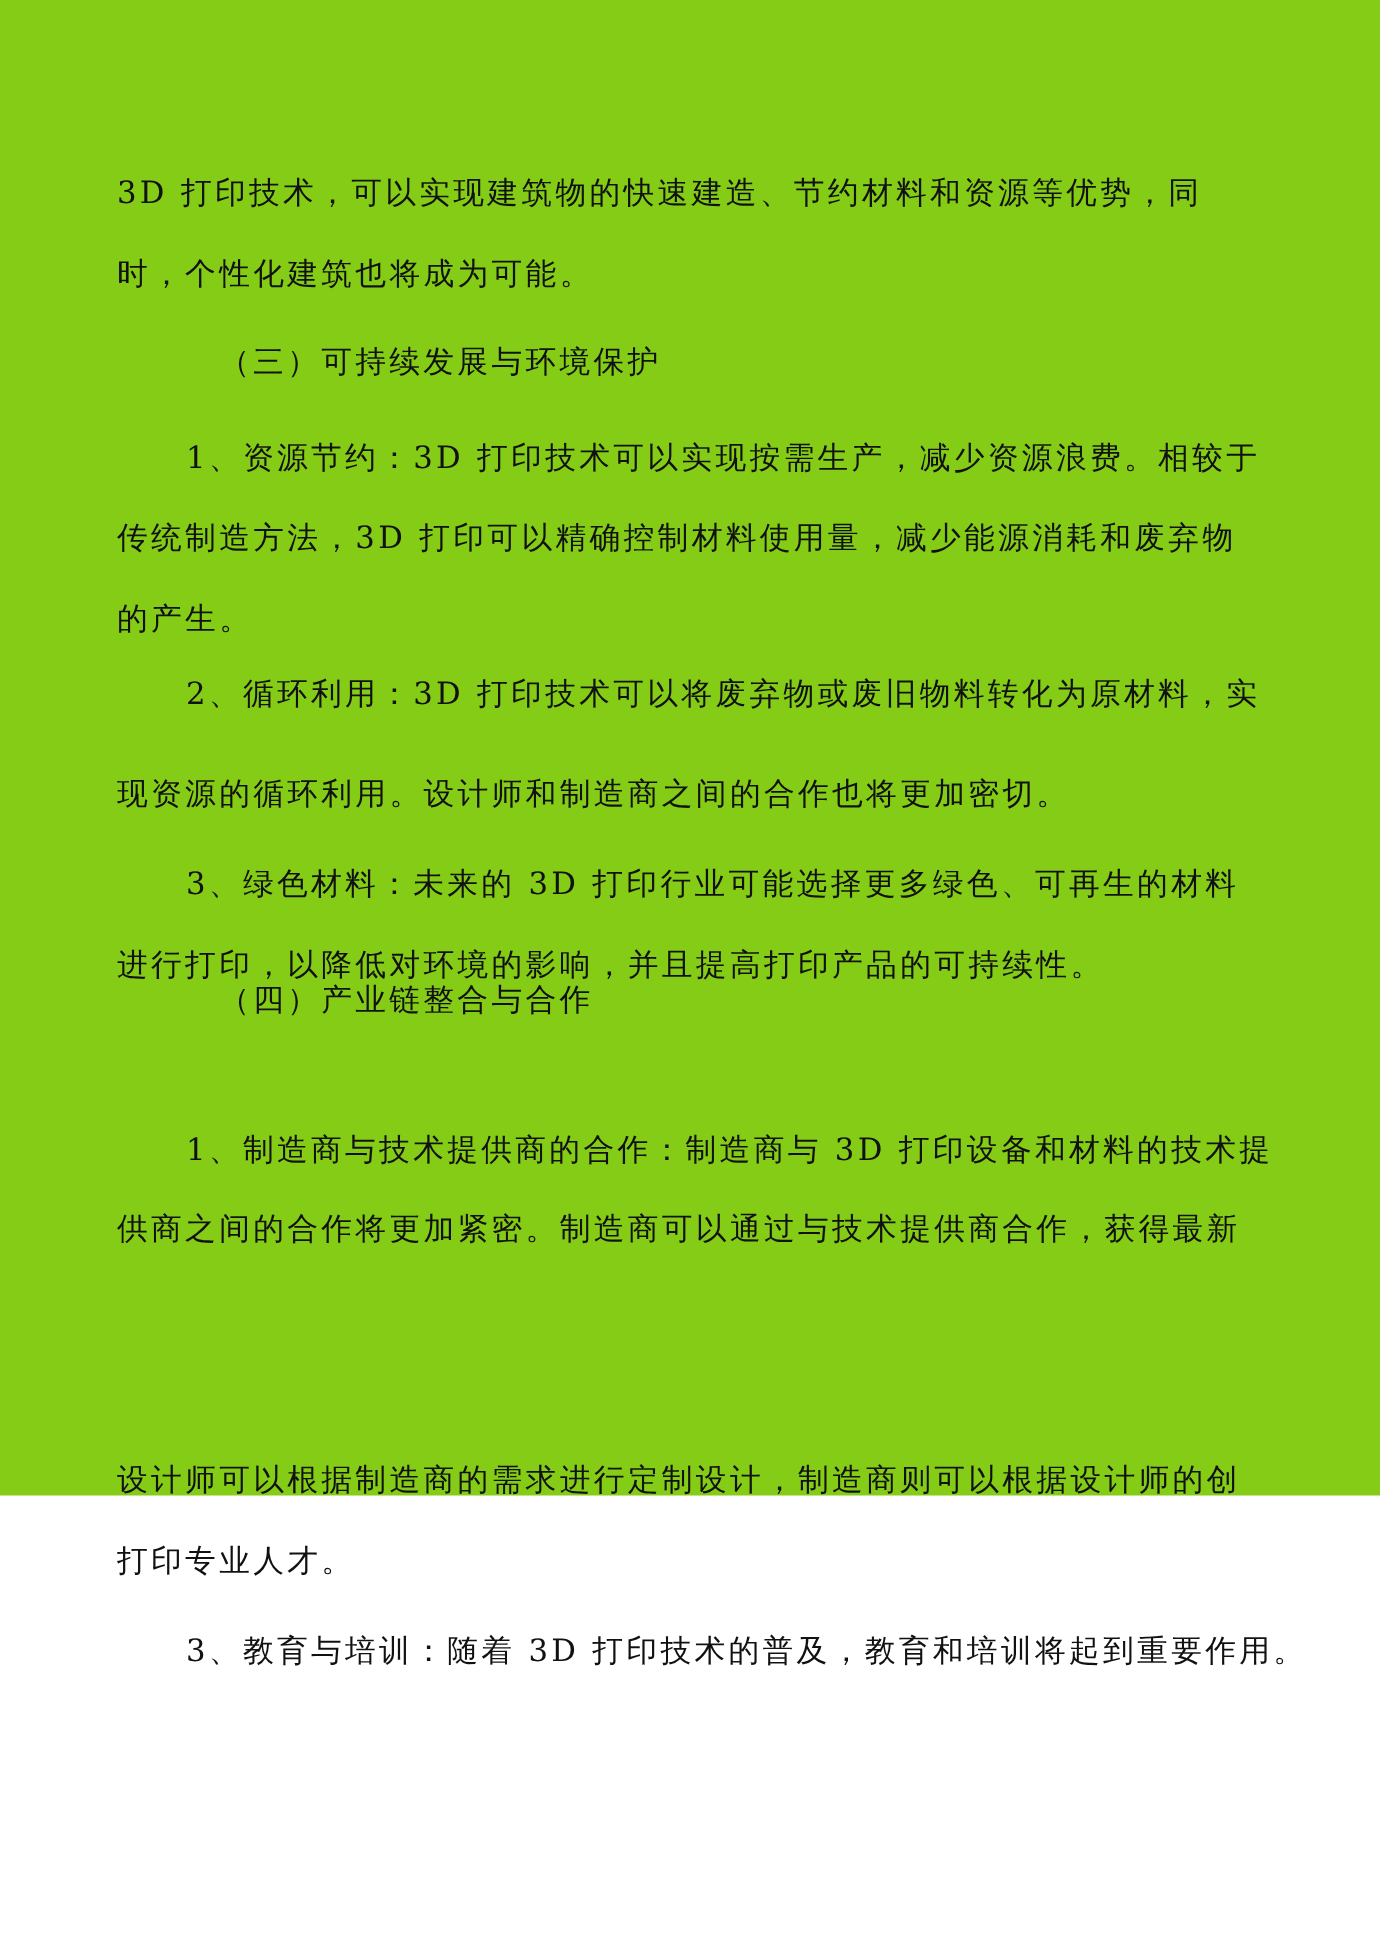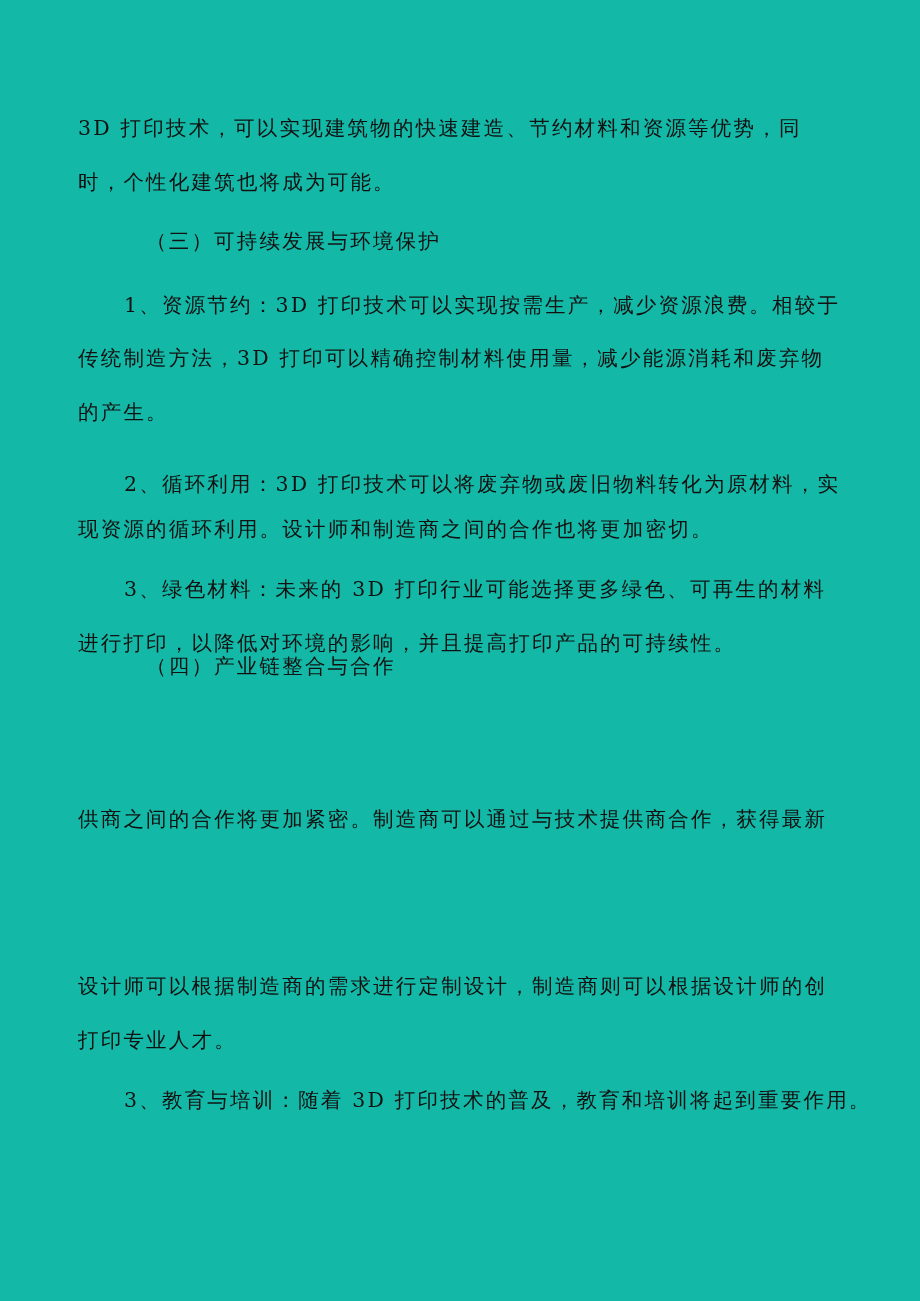--- a/index.html
+++ b/index.html
@@ -1,43 +1,44 @@
 <!DOCTYPE html>
 <html><head>
 <meta charset="utf-8">
 <style>
   html, body { margin: 0; padding: 0; background: #ffffff; }
   body { width: 920px; height: 1301px; position: relative; overflow: hidden;
          font-family: "DejaVu Serif", "Liberation Serif", serif; color: #111111; }
-  .page { position: absolute; left: 0; top: 0; width: 920px; height: 1301px; background: #14b8a6; }
+  .page { position: absolute; left: 0; top: 0; width: 920px; height: 997px; background: #84cc16; }
   .line { position: absolute; left: 78px; white-space: nowrap; font-size: 20.5px; line-height: 28px;
           letter-spacing: 2.2px; }
   .indent1 { left: 124px; }
   .indent2 { left: 146px; }
 </style>
 </head>
 <body>
 
 <div class="page">
   <div class="line" style="top:114px">3D 打印技术，可以实现建筑物的快速建造、节约材料和资源等优势，同</div>
   <div class="line indent2" style="top:227px">（三）可持续发展与环境保护</div>
 
   <div class="line" style="top:168px">时，个性化建筑也将成为可能。</div>
 
   <div class="line indent1" style="top:291px">1、资源节约：3D 打印技术可以实现按需生产，减少资源浪费。相较于</div>
   <div class="line" style="top:344px">传统制造方法，3D 打印可以精确控制材料使用量，减少能源消耗和废弃物</div>
   <div class="line" style="top:398px">的产生。</div>
 
-  <div class="line indent1" style="top:470px">2、循环利用：3D 打印技术可以将废弃物或废旧物料转化为原材料，实</div>
+  <div class="line indent1" style="top:448px">2、循环利用：3D 打印技术可以将废弃物或废旧物料转化为原材料，实</div>
   <div class="line" style="top:515px">现资源的循环利用。设计师和制造商之间的合作也将更加密切。</div>
 
   <div class="line indent1" style="top:575px">3、绿色材料：未来的 3D 打印行业可能选择更多绿色、可再生的材料</div>
   <div class="line" style="top:629px">进行打印，以降低对环境的影响，并且提高打印产品的可持续性。</div>
 
   <div class="line indent2" style="top:652px">（四）产业链整合与合作</div>
 
+  <div class="line indent1" style="top:752px">1、制造商与技术提供商的合作：制造商与 3D 打印设备和材料的技术提</div>
   <div class="line" style="top:805px">供商之间的合作将更加紧密。制造商可以通过与技术提供商合作，获得最新</div>
 
   <div class="line" style="top:972px">设计师可以根据制造商的需求进行定制设计，制造商则可以根据设计师的创</div>
   <div class="line" style="top:1026px">打印专业人才。</div>
 
   <div class="line indent1" style="top:1086px">3、教育与培训：随着 3D 打印技术的普及，教育和培训将起到重要作用。</div>
 </div>
 
 </body></html>

